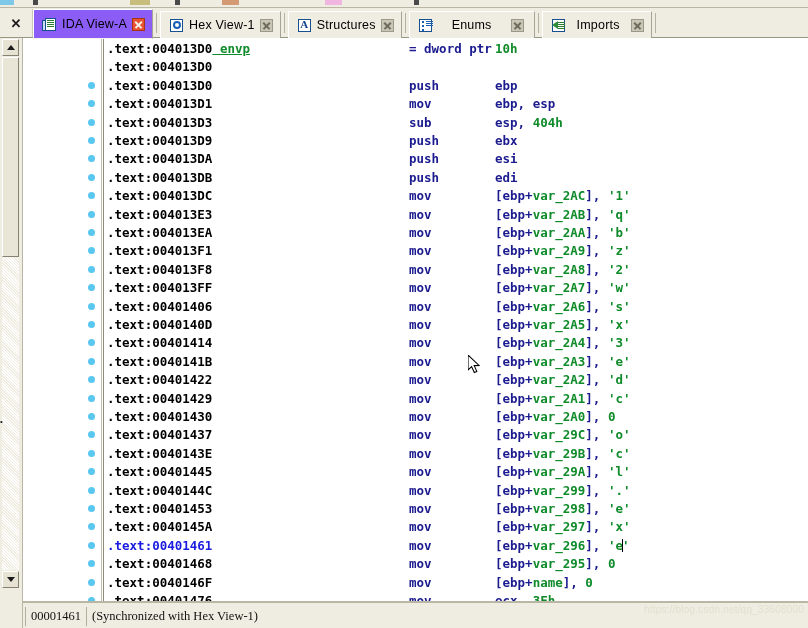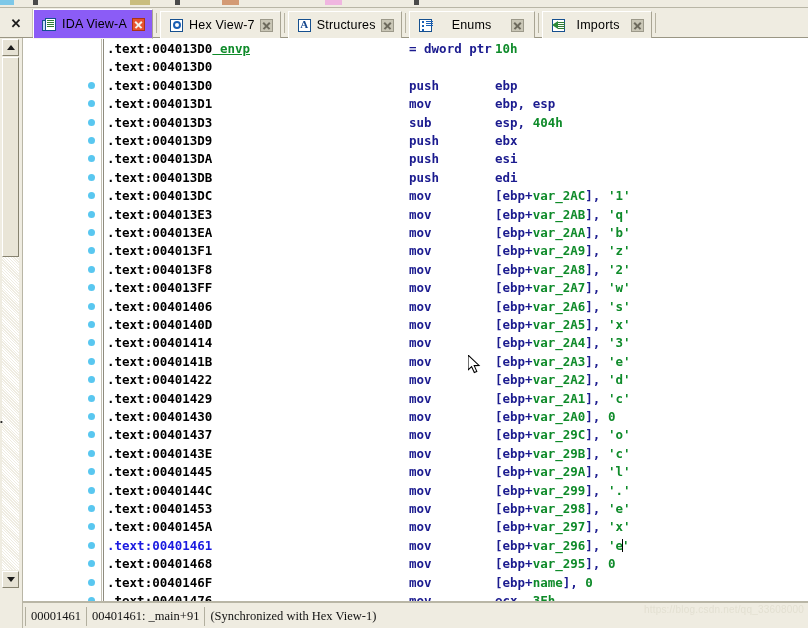--- a/index.html
+++ b/index.html
@@ -436,21 +436,21 @@
         <span class="tab-label">IDA View-A</span>
         <span class="tab-close red"></span>
       </div>
       <div class="tab-sep"></div>
 
       <div class="tab">
         <span class="ticon">
           <span class="page" style="left:1px;width:13px;"></span>
           <span class="ocircle" style="left:4px;"></span>
         </span>
-        <span class="tab-label">Hex View-7</span>
+        <span class="tab-label">Hex View-1</span>
         <span class="tab-close"></span>
       </div>
       <div class="tab-sep"></div>
 
       <div class="tab">
         <span class="ticon">
           <span class="page" style="left:1px;width:13px;"></span>
           <span class="letterA">A</span>
         </span>
         <span class="tab-label">Structures</span>
@@ -549,19 +549,18 @@
   </div>
 
   <svg class="cursor" viewBox="0 0 14 20" style="left: 468px; top: 355px;">
     <polygon points="0,0 0,15 3.6,11.6 6.3,17.6 8.8,16.4 6.2,10.6 11,10.4" fill="#ffffff" stroke="#000000" stroke-width="1.1"></polygon>
   </svg>
 
   <div class="pane-bottom-border"></div>
 
   <div class="statusbar">
     <div class="status-cell first">00001461</div>
-    <div class="status-cell">00401461: _main+91</div>
     <div class="status-cell last">(Synchronized with Hex View-1)</div>
   </div>
 
   <div class="watermark">https://blog.csdn.net/qq_33608000</div>
 
 </div>
 
 </body></html>

